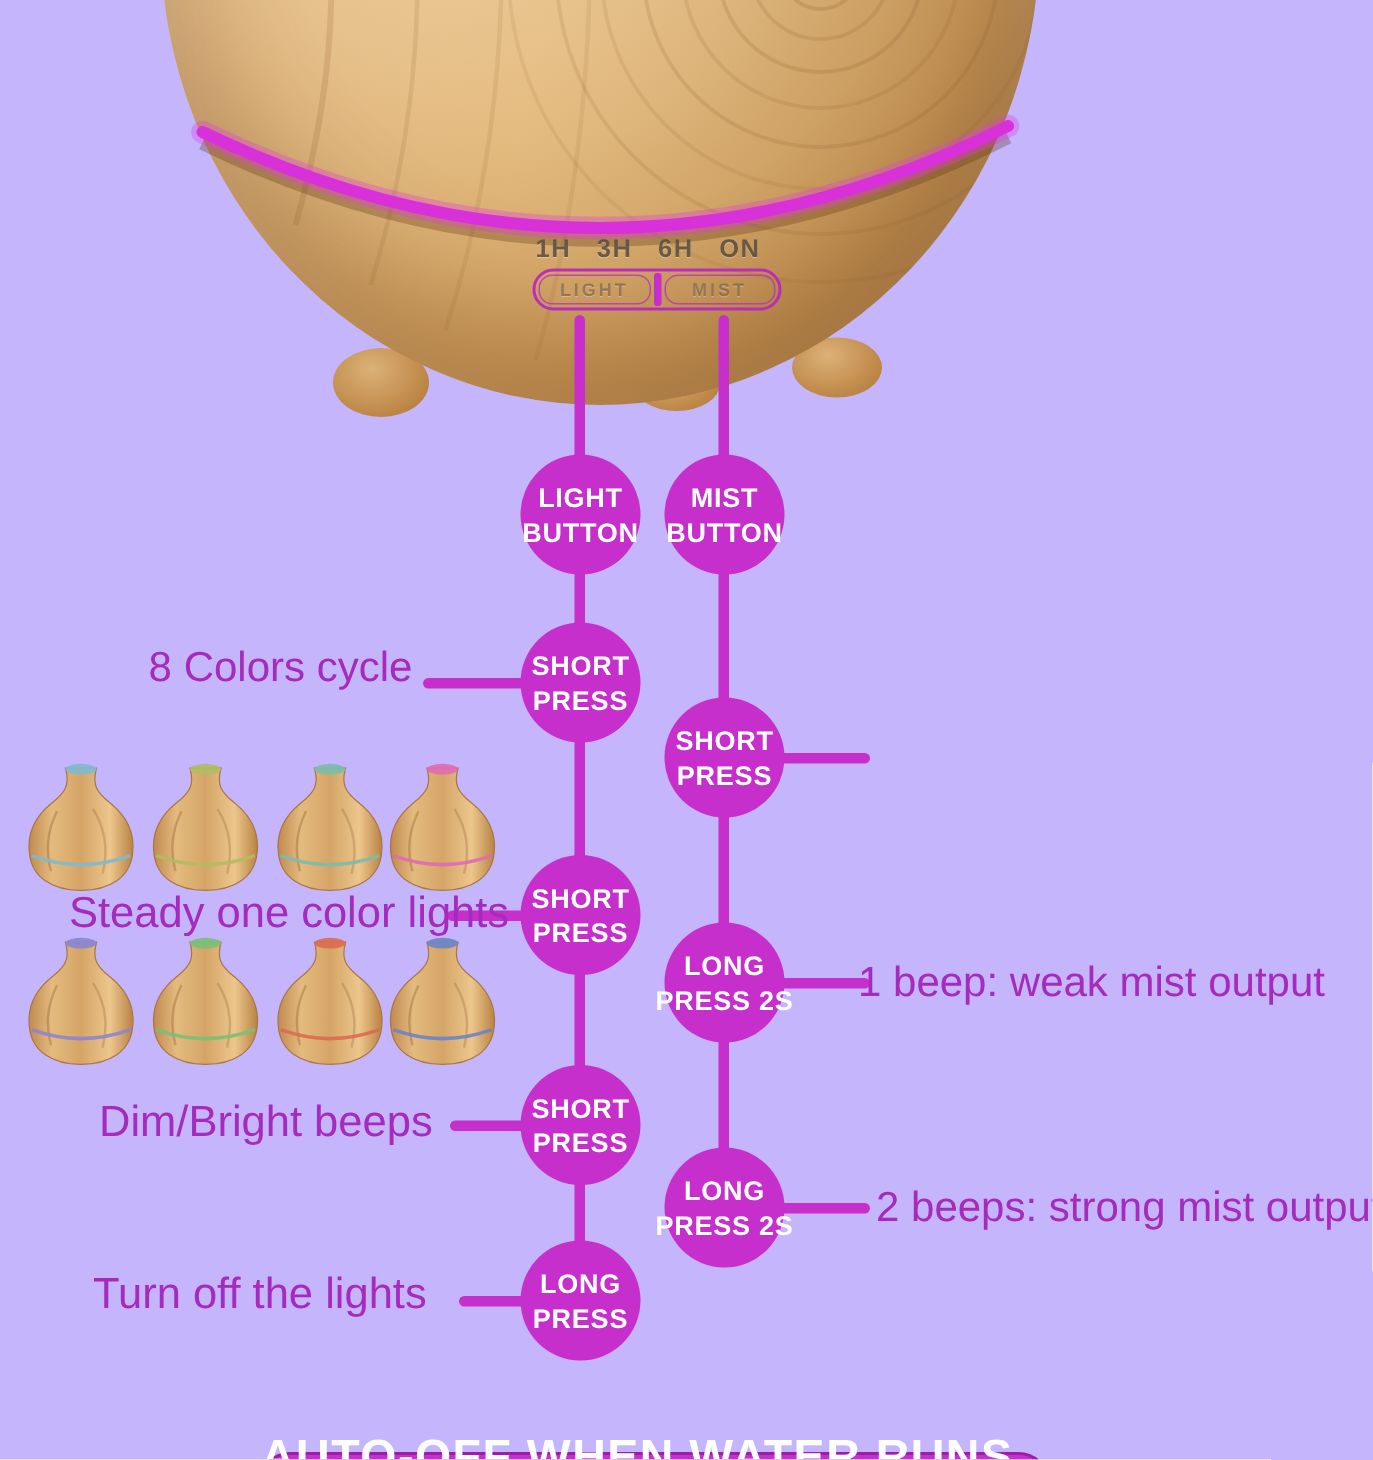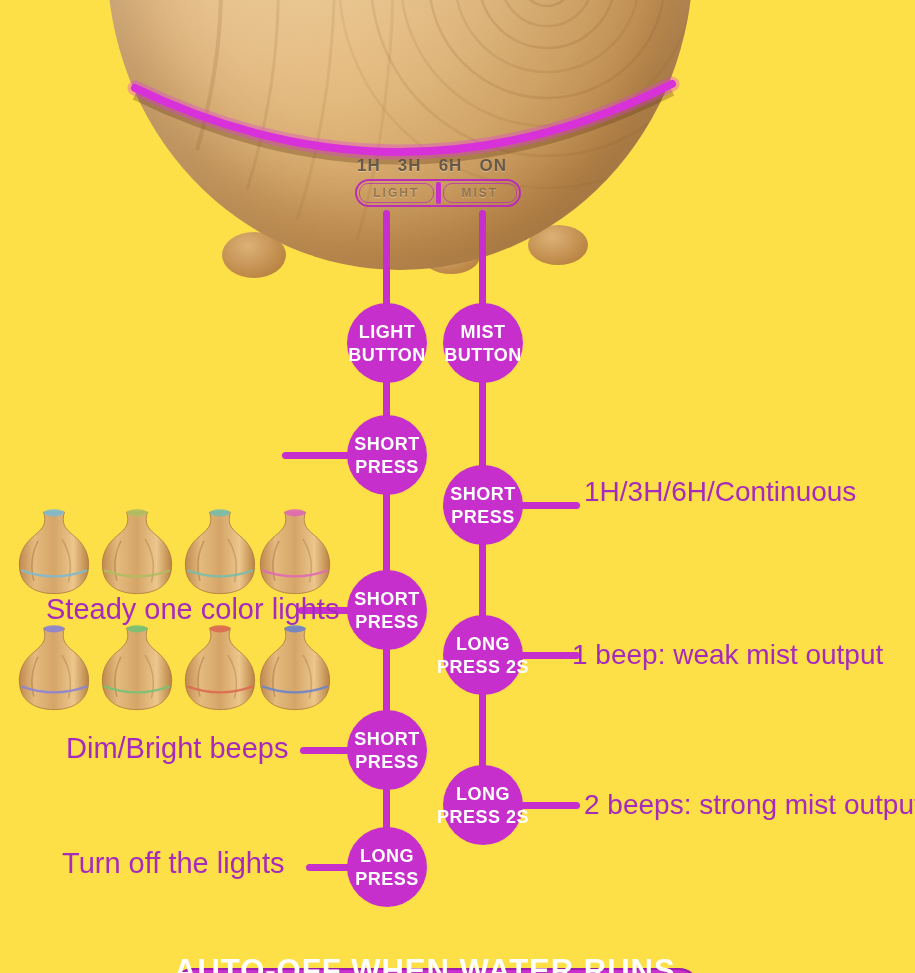--- a/index.html
+++ b/index.html
@@ -1,17 +1,17 @@
 <!DOCTYPE html>
 <html style="--magenta: #c62fcb; --label: #a62abc; --ring: #d931d9; --banner: #c72fd0;"><head>
 <meta charset="utf-8">
 <style>
   html,body{margin:0;padding:0;background:#fff;}
   .stage{
-    position:relative;width:915px;height:973px;overflow:hidden;background:#fde047;
+    position:relative;width:915px;height:973px;overflow:hidden;background:#c4b5fd;
     font-family:"Liberation Sans","DejaVu Sans",sans-serif;
   }
   
   .foot{
     position:absolute;background:radial-gradient(ellipse at 40% 30%, #dcb177, #b8813f 80%);
     border-radius:50%;
   }
   .sphere{
     position:absolute;left:107px;top:-350px;width:586px;height:620px;border-radius:50%;
     overflow:hidden;
@@ -154,27 +154,27 @@
   <div class="circle" style="left:443px;top:615px;">
     <span>LONG</span>
     <span>PRESS 2S</span>
   </div>
   <div class="circle" style="left:443px;top:765px;">
     <span>LONG</span>
     <span>PRESS 2S</span>
   </div>
 
   <div class="lbl center" style="left:62px;top:429px;width:250px;">
+    <span style="display:block">8 Colors cycle</span>
   </div>
   <div class="lbl" style="left:2px;top:594px;font-size:29px;margin-left:44px;">Steady one color lights</div>
   <div class="lbl" style="left:66px;top:733px;font-size:29px;">Dim/Bright beeps</div>
   <div class="lbl" style="left:62px;top:848px;font-size:29px;">Turn off the lights</div>
 
   <div class="lbl" style="left:584px;top:476px;">
-    <span style="display:block">1H/3H/6H/Continuous</span>
   </div>
   <div class="lbl" style="left:572px;top:639px;">1 beep: weak mist output</div>
   <div class="lbl" style="left:584px;top:789px;">2 beeps: strong mist output</div>
 
   <svg width="0" height="0" style="position:absolute" aria-hidden="true">
     <defs>
       <linearGradient id="woodv" x1="0" y1="0" x2="1" y2="0">
         <stop offset="0" stop-color="#c08a50"></stop>
         <stop offset="0.22" stop-color="#e4ba7e"></stop>
         <stop offset="0.5" stop-color="#d5a567"></stop>

